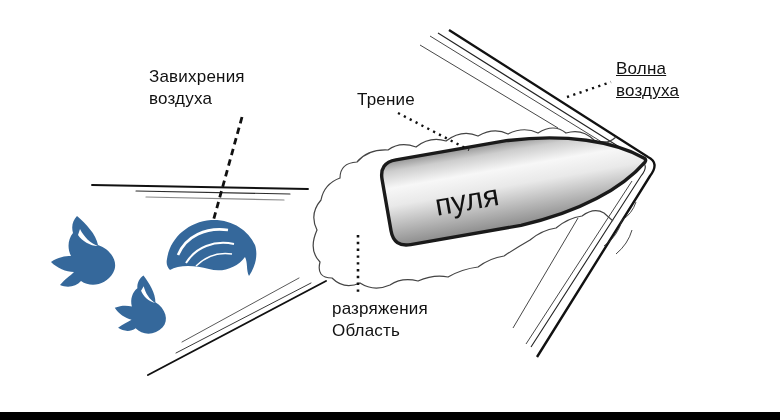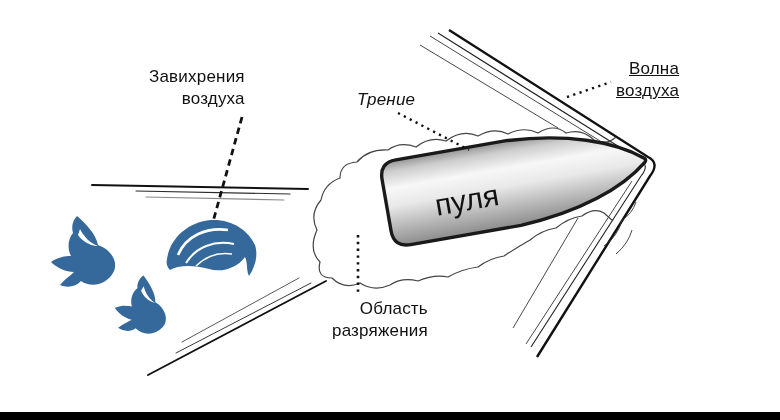--- a/index.html
+++ b/index.html
@@ -20,21 +20,20 @@
     left: 0;
     top: 0;
   }
   .label {
     position: absolute;
     color: #111111;
     font-size: 17px;
     line-height: 22px;
     white-space: nowrap;
     letter-spacing: 0.2px;
-    text-align: right;
   }
   .bottom-bar {
     position: absolute;
     left: 0;
     bottom: 0;
     width: 780px;
     height: 8px;
     background: #000000;
   }
 </style>
@@ -124,28 +123,28 @@
         <path d="M30,48 C40,38 52,34 66,36" fill="none" stroke="#ffffff" stroke-width="1.4"></path>
       </g>
     </g>
   </svg>
 
   <div class="label" style="left:149px; top:66px;">
     <div>Завихрения</div>
     <div>воздуха</div>
   </div>
 
-  <div class="label" style="left:357px; top:89px;font-style:italic;">
+  <div class="label" style="left:357px; top:89px;">
     <div>Трение</div>
   </div>
 
   <div class="label" style="left:616px; top:58px;text-decoration:underline;">
     <div>Волна</div>
     <div>воздуха</div>
   </div>
 
   <div class="label" style="left:332px; top:298px;">
+    <div>разряжения</div>
     <div>Область</div>
-    <div>разряжения</div>
   </div>
 
   <div class="bottom-bar"></div>
 </div>
 
 </body></html>

